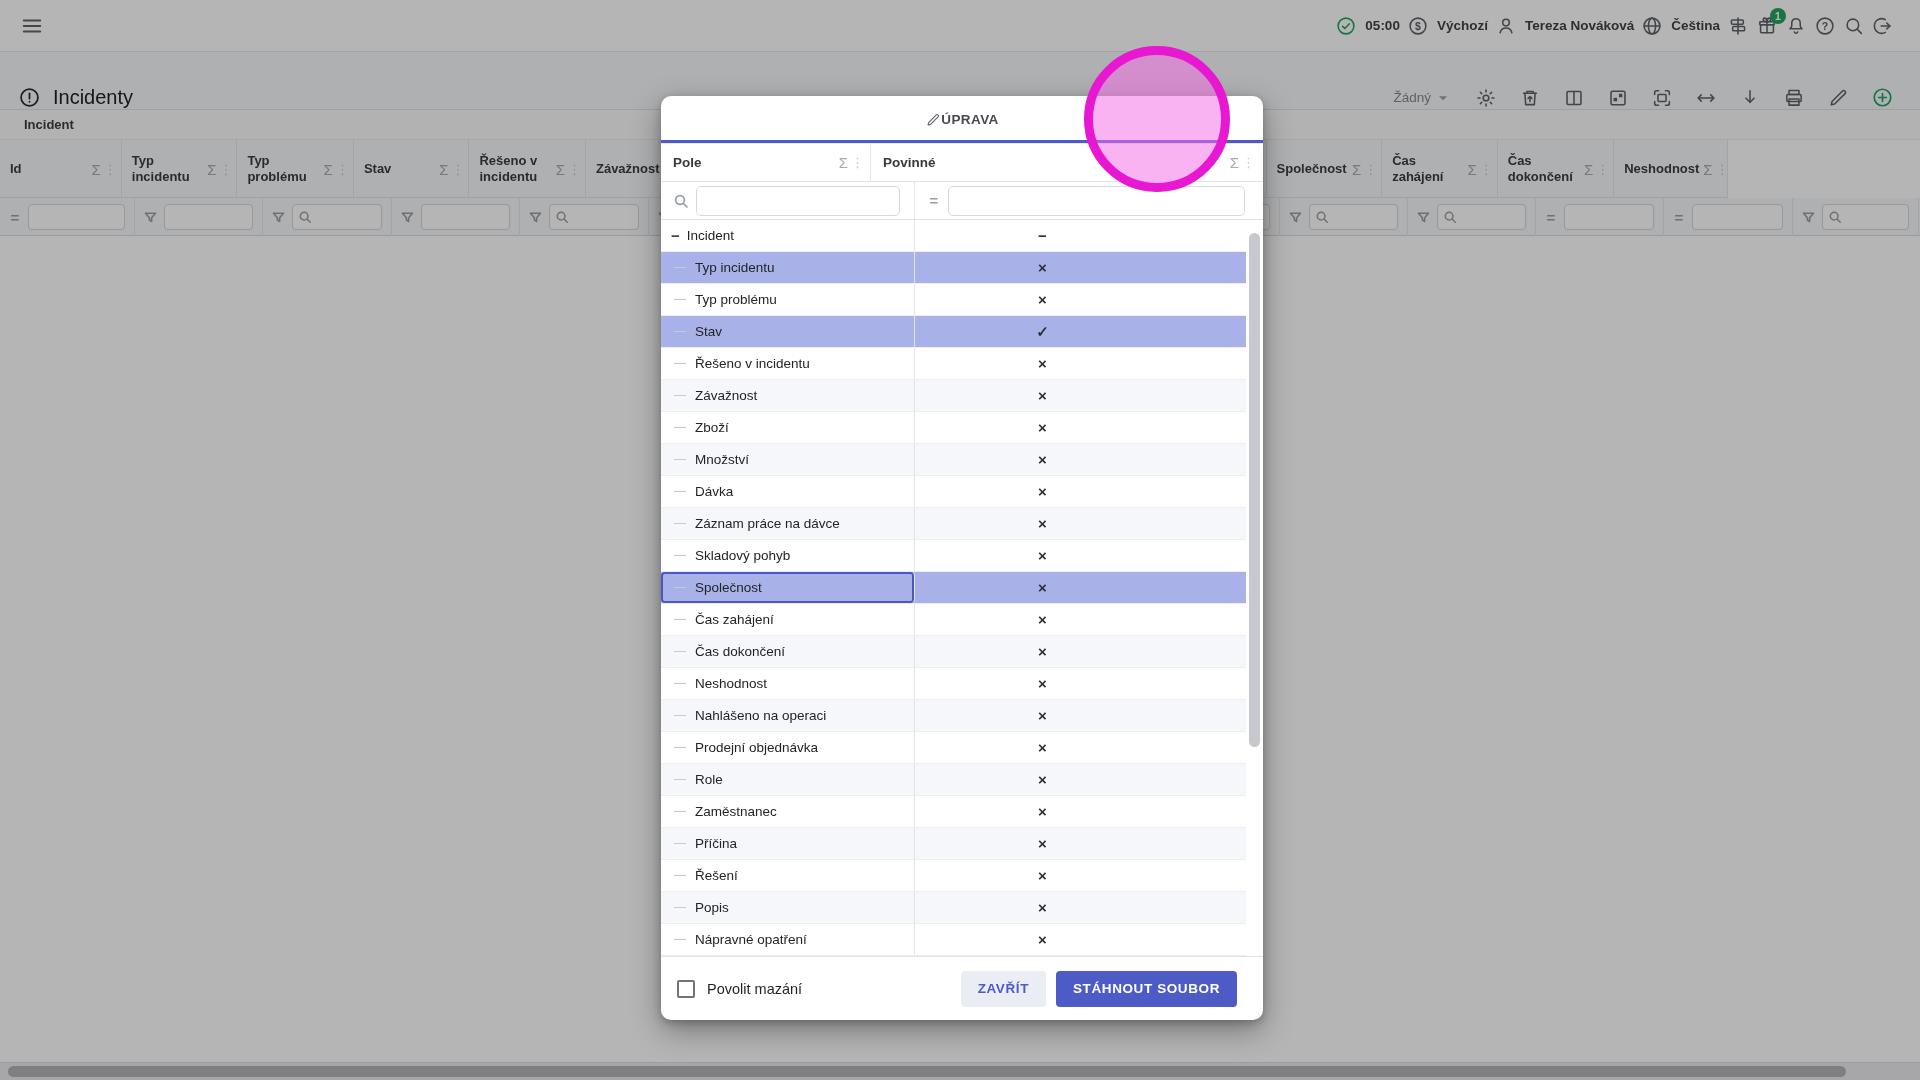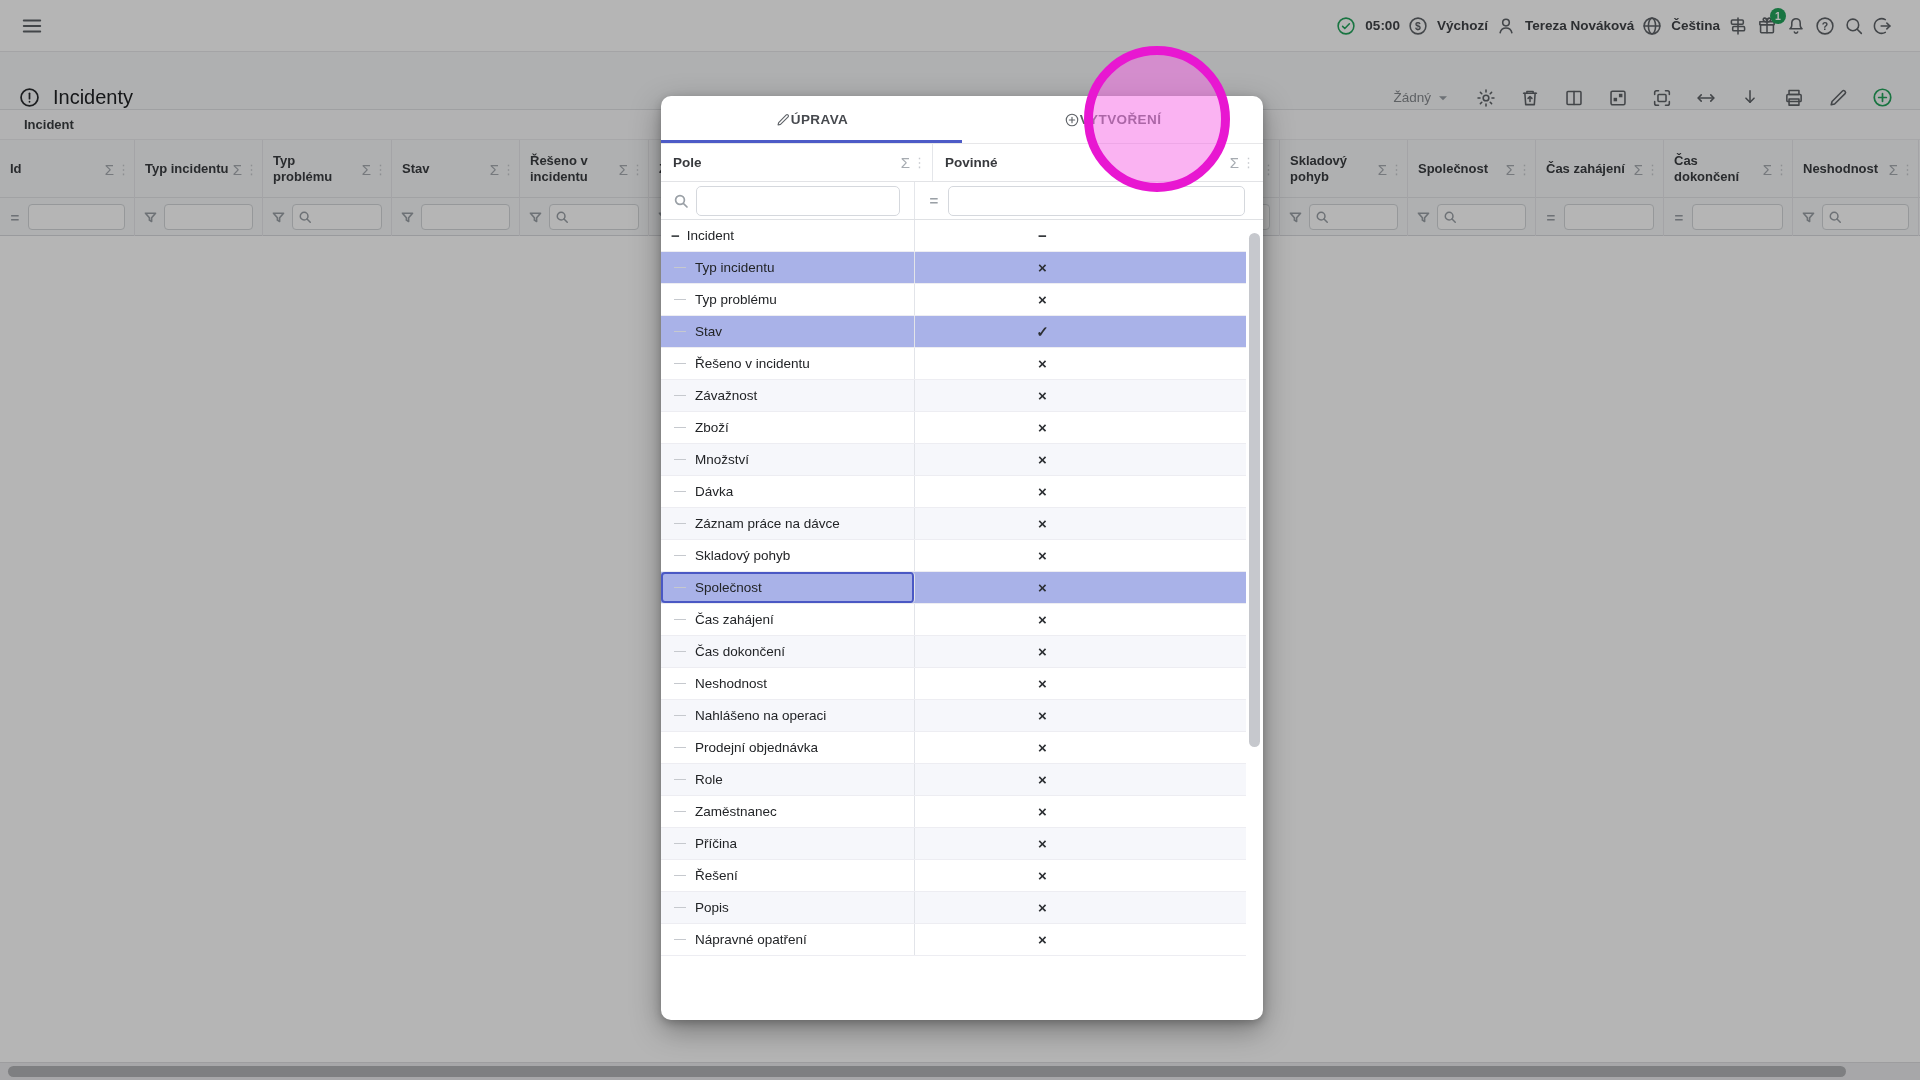--- a/index.html
+++ b/index.html
@@ -25,21 +25,21 @@
   .toolbar{position:absolute;left:0;top:52px;width:1920px;height:58px;background:#f7f8f9;
     border-bottom:1px solid #e1e2e4;display:flex;align-items:flex-end;padding:0 26px 0 18px}
   .page-title{font-size:20px;font-weight:500;color:#202225;margin-left:12px}
   .tbr-right{margin-left:auto;display:flex;align-items:center;gap:22px}
   .viewsel{display:flex;align-items:center;gap:2px;color:#85898e;font-size:13.5px}
 
   
   .grid-tab-row{position:absolute;left:0;top:110px;width:1920px;height:30px;background:#fbfbfc;
     border-bottom:1px solid #ececee;display:flex;align-items:center}
   .group-tab{margin-left:24px;font-size:13px;font-weight:700;color:#3b3e42}
-  .grid-header{position:absolute;left:0;top:140px;width:1920px;height:58px;background:#f7f8f9;
+  .grid-header{position:absolute;left:0;top:140px;width:1728px;height:58px;background:#f7f8f9;
     border-bottom:1px solid #e3e4e7;display:flex}
   .hcell{height:58px;border-right:1px solid #e7e8eb;display:flex;align-items:center;
     padding:0 4px 0 10px;overflow:hidden}
   .hlabel{flex:1;font-size:13px;font-weight:700;color:#3a3d41;line-height:1.25}
   .sigma{font-size:15px;color:#a6abb1;margin:0 1px 0 4px}
   .dots{font-size:13px;color:#c7cacf;margin-left:2px}
   .grid-filter{position:absolute;left:0;top:198px;width:1920px;height:38px;background:#f7f8f9;
     border-bottom:1px solid #d8dadd;display:flex}
   .fcell{height:38px;border-right:1px solid #e7e8eb;display:flex;align-items:center;
     padding:0 9px 0 8px;gap:6px;overflow:hidden}
@@ -59,21 +59,21 @@
   .modal{position:absolute;left:661px;top:96px;width:602px;height:924px;background:#fff;
     border-radius:10px;z-index:10;box-shadow:0 10px 30px rgba(0,0,0,.35),0 3px 9px rgba(0,0,0,.22);
     overflow:hidden}
   .m-tabs{height:48px;display:flex;border-bottom:1px solid #e7e7e9}
   .m-tab{flex:1;position:relative;display:flex;align-items:center;justify-content:center;gap:0;
     font-size:13.5px;font-weight:600;letter-spacing:.4px;color:#5c5f63;white-space:nowrap;cursor:pointer}
   .m-tab.act{color:#46494e}
   .m-tab.act::after{content:"";position:absolute;left:0;right:0;bottom:0;height:3px;background:var(--accent)}
   .m-head{height:38px;display:flex;border-bottom:1px solid #e2e3e6;background:#fff}
   .m-head-cell{display:flex;align-items:center;padding:0 6px 0 12px}
-  .m-head-cell.field{width:272px;border-right:1px solid #e4e6ea}
+  .m-head-cell.field{width:210px;border-right:1px solid #e4e6ea}
   .m-head-cell.req{flex:1;padding-right:8px}
   .m-hlabel{flex:1;font-size:13.5px;font-weight:700;color:#37393d}
   .m-filter{height:38px;display:flex;border-bottom:1px solid #dfe1e4;background:#fff}
   .m-filter-cell{display:flex;align-items:center;gap:7px;padding:0 14px 0 12px}
   .m-filter-cell.field{width:254px;border-right:1px solid #e4e6ea}
   .m-filter-cell.req{flex:1;padding-right:18px}
   .minput{flex:1;height:30px;border:1px solid #d5d8dd;border-radius:5px;background:#fff;
     display:flex;align-items:center;padding:0 8px}
   .minput input{border:none;outline:none;width:100%;font-size:13px;background:transparent}
   .m-list{position:relative;height:736px;overflow:hidden}
@@ -545,31 +545,20 @@
   <div class="m-tab act">
     <span>
       <svg class="ic" width="16" height="16" viewBox="0 0 24 24">
               <path d="M4.6 19.4l.9-3.6L16.9 4.4a1.7 1.7 0 0 1 2.4 0l.4.4a1.7 1.7 0 0 1 0 2.4L8.3 18.5l-3.7.9z"></path>
             </svg>
     </span>
 
     <span>ÚPRAVA</span>
   </div>
 
-  <div class="m-tab">
-
-    <span>
-      <svg class="ic" width="16" height="16" viewBox="0 0 24 24">
-              <circle cx="12" cy="12" r="8.6"></circle>
-              <path d="M12 8v8M8 12h8"></path>
-            </svg>
-    </span>
-
-    <span>VYTVOŘENÍ</span>
-  </div>
 
 </div>
 
     <div class="m-head">
       <div class="m-head-cell field">
         <span class="m-hlabel">Pole</span>
         <span class="sigma">Σ</span>
         <span class="dots">⋮</span>
       </div>
       <div class="m-head-cell req">
@@ -846,16 +835,23 @@
       <span class="tree-dash"></span>
       <span class="mlabel">Nápravné opatření</span>
     </div>
     <div class="mcell-req">
       <span class="req-sym">×</span>
     </div>
   </div>
 </div>
     <div class="m-vscroll"></div>
 
+    <div class="m-footer">
+      <span class="chk"></span>
+      <span class="chk-label">Povolit mazání</span>
+      <span class="spacer"></span>
+      <button class="btn ghost">ZAVŘÍT</button>
+      <button class="btn primary">STÁHNOUT SOUBOR</button>
+    </div>
   </div>
 
   <div class="click-ring"></div>
 </div>
 
 </body></html>

